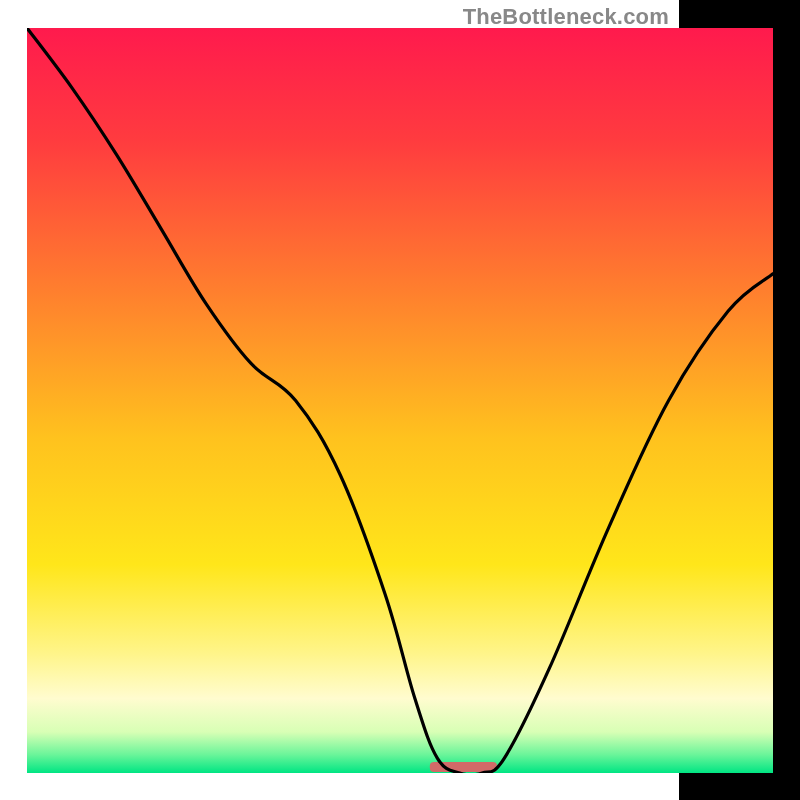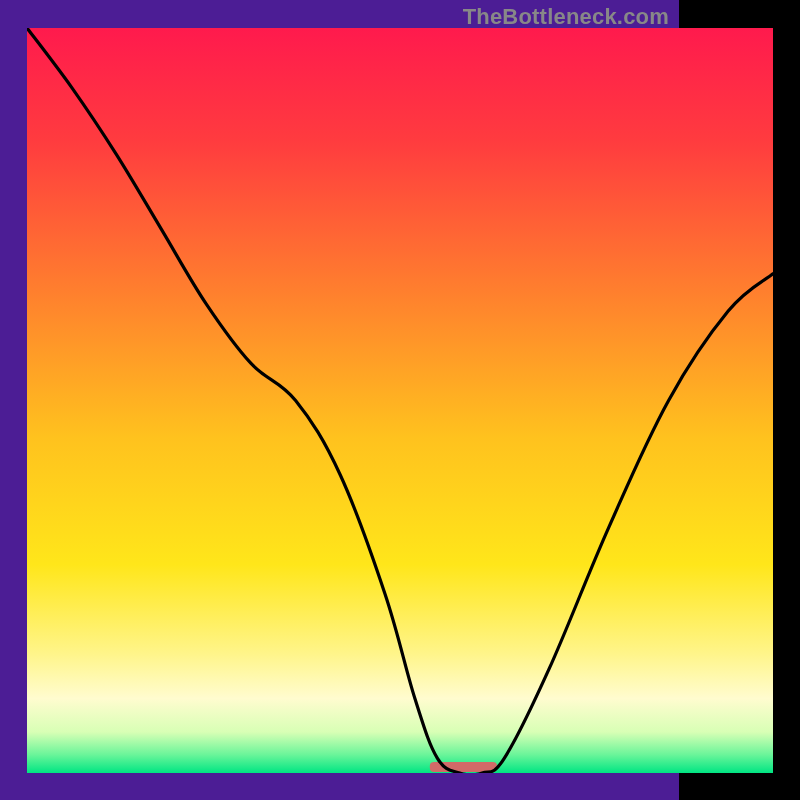--- a/index.html
+++ b/index.html
@@ -9,21 +9,21 @@
     height: 800px;
     background: #000;
     overflow: hidden;
   }
   .frame {
     position: absolute;
     top: 0;
     left: 0;
     width: 679px;
     height: 800px;
-    background: #4c1d95;
+    background: #ffffff;
     text-decoration: underline;
   }
   .watermark {
     position: absolute;
     top: 4px;
     right: 10px;
     font-family: Arial, Helvetica, sans-serif;
     font-size: 22px;
     font-weight: bold;
     color: #888;

